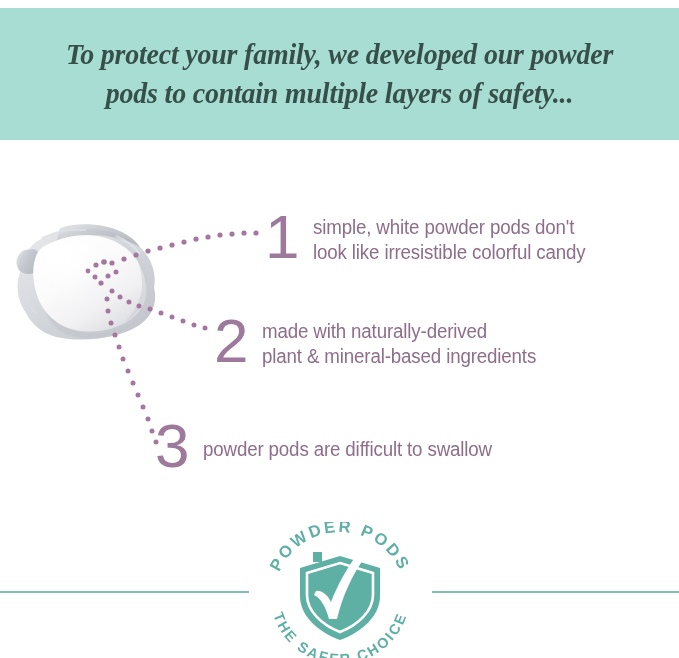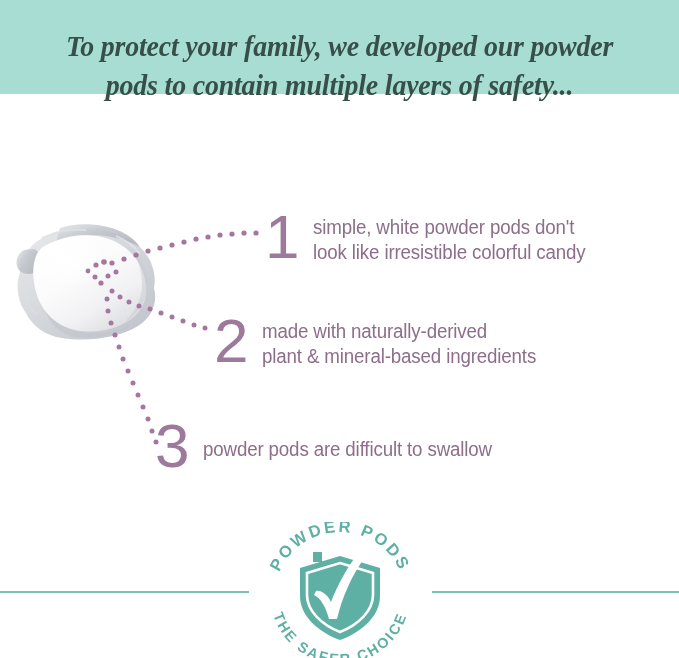--- a/index.html
+++ b/index.html
@@ -16,23 +16,23 @@
     width: 679px;
     height: 658px;
     background: #ffffff;
     overflow: hidden;
   }
 
   
   #header-band {
     position: absolute;
     left: 0;
-    top: 0;
+    top: 8px;
     width: 679px;
-    height: 94px;
+    height: 132px;
     background: #a8ddd4;
   }
   #header-text {
     position: absolute;
     left: 22px;
     top: 26px;
     width: 635px;
     text-align: center;
     color: #374f49;
     font-family: "Liberation Serif", serif;

